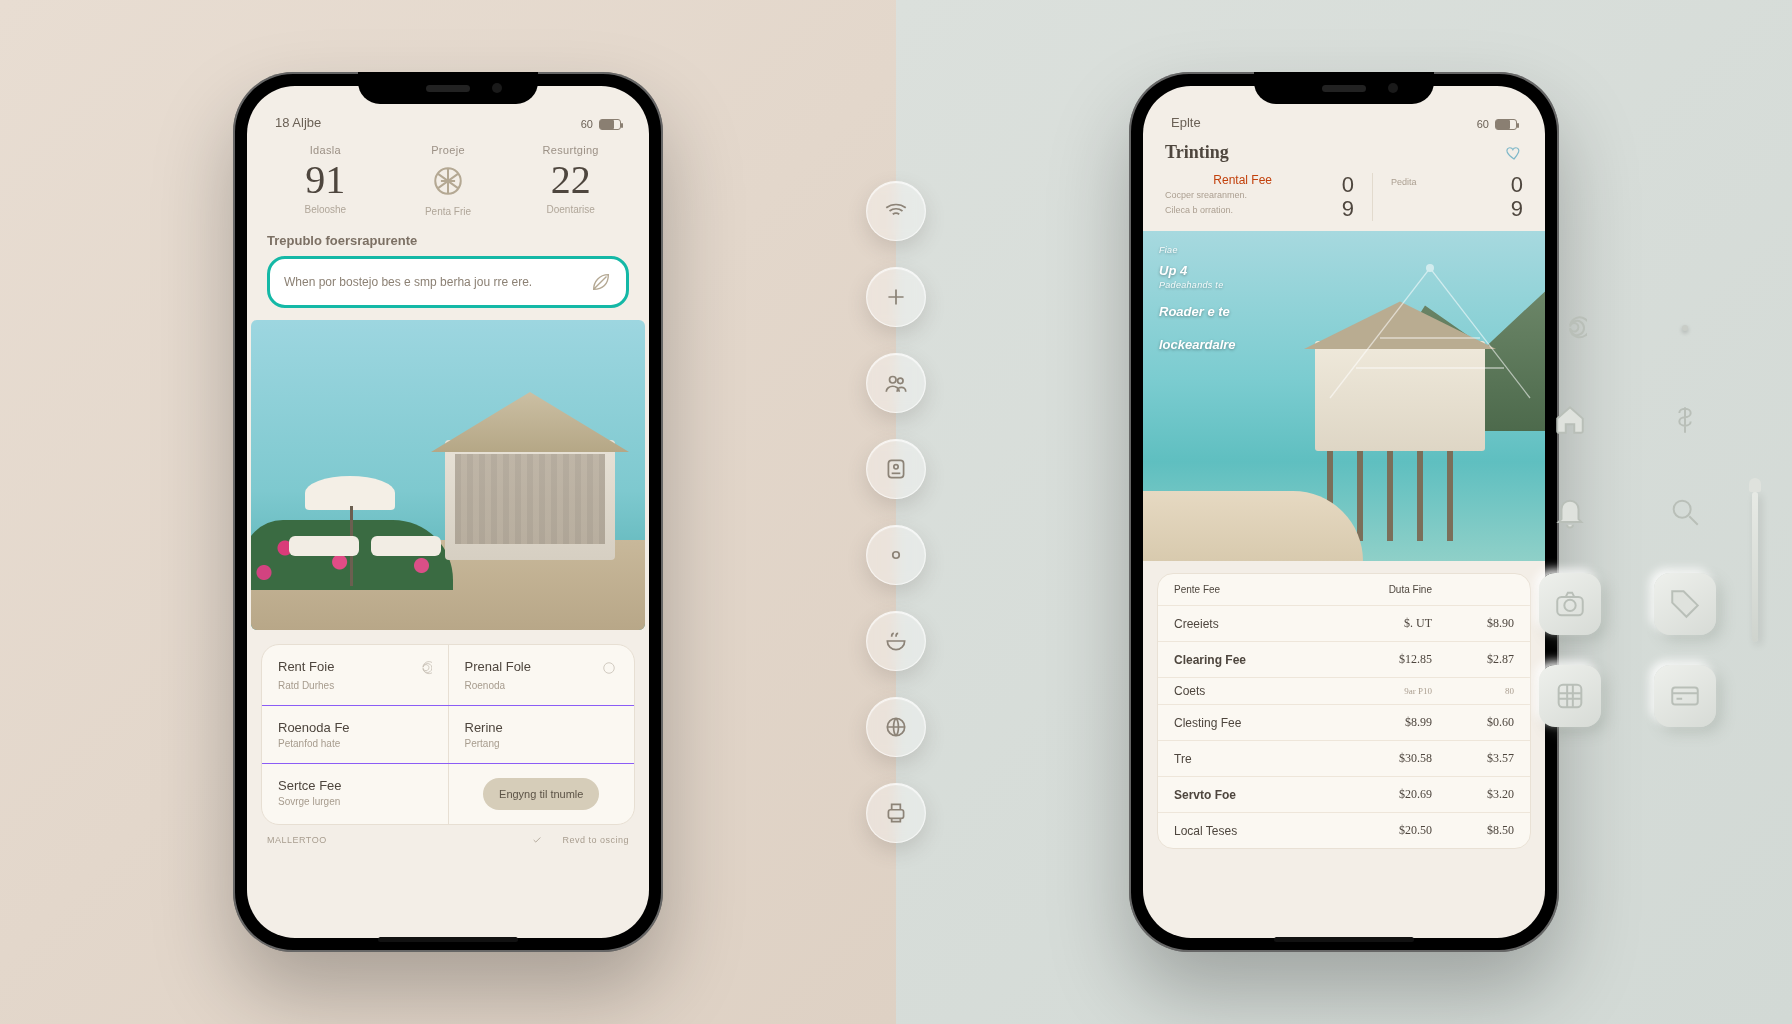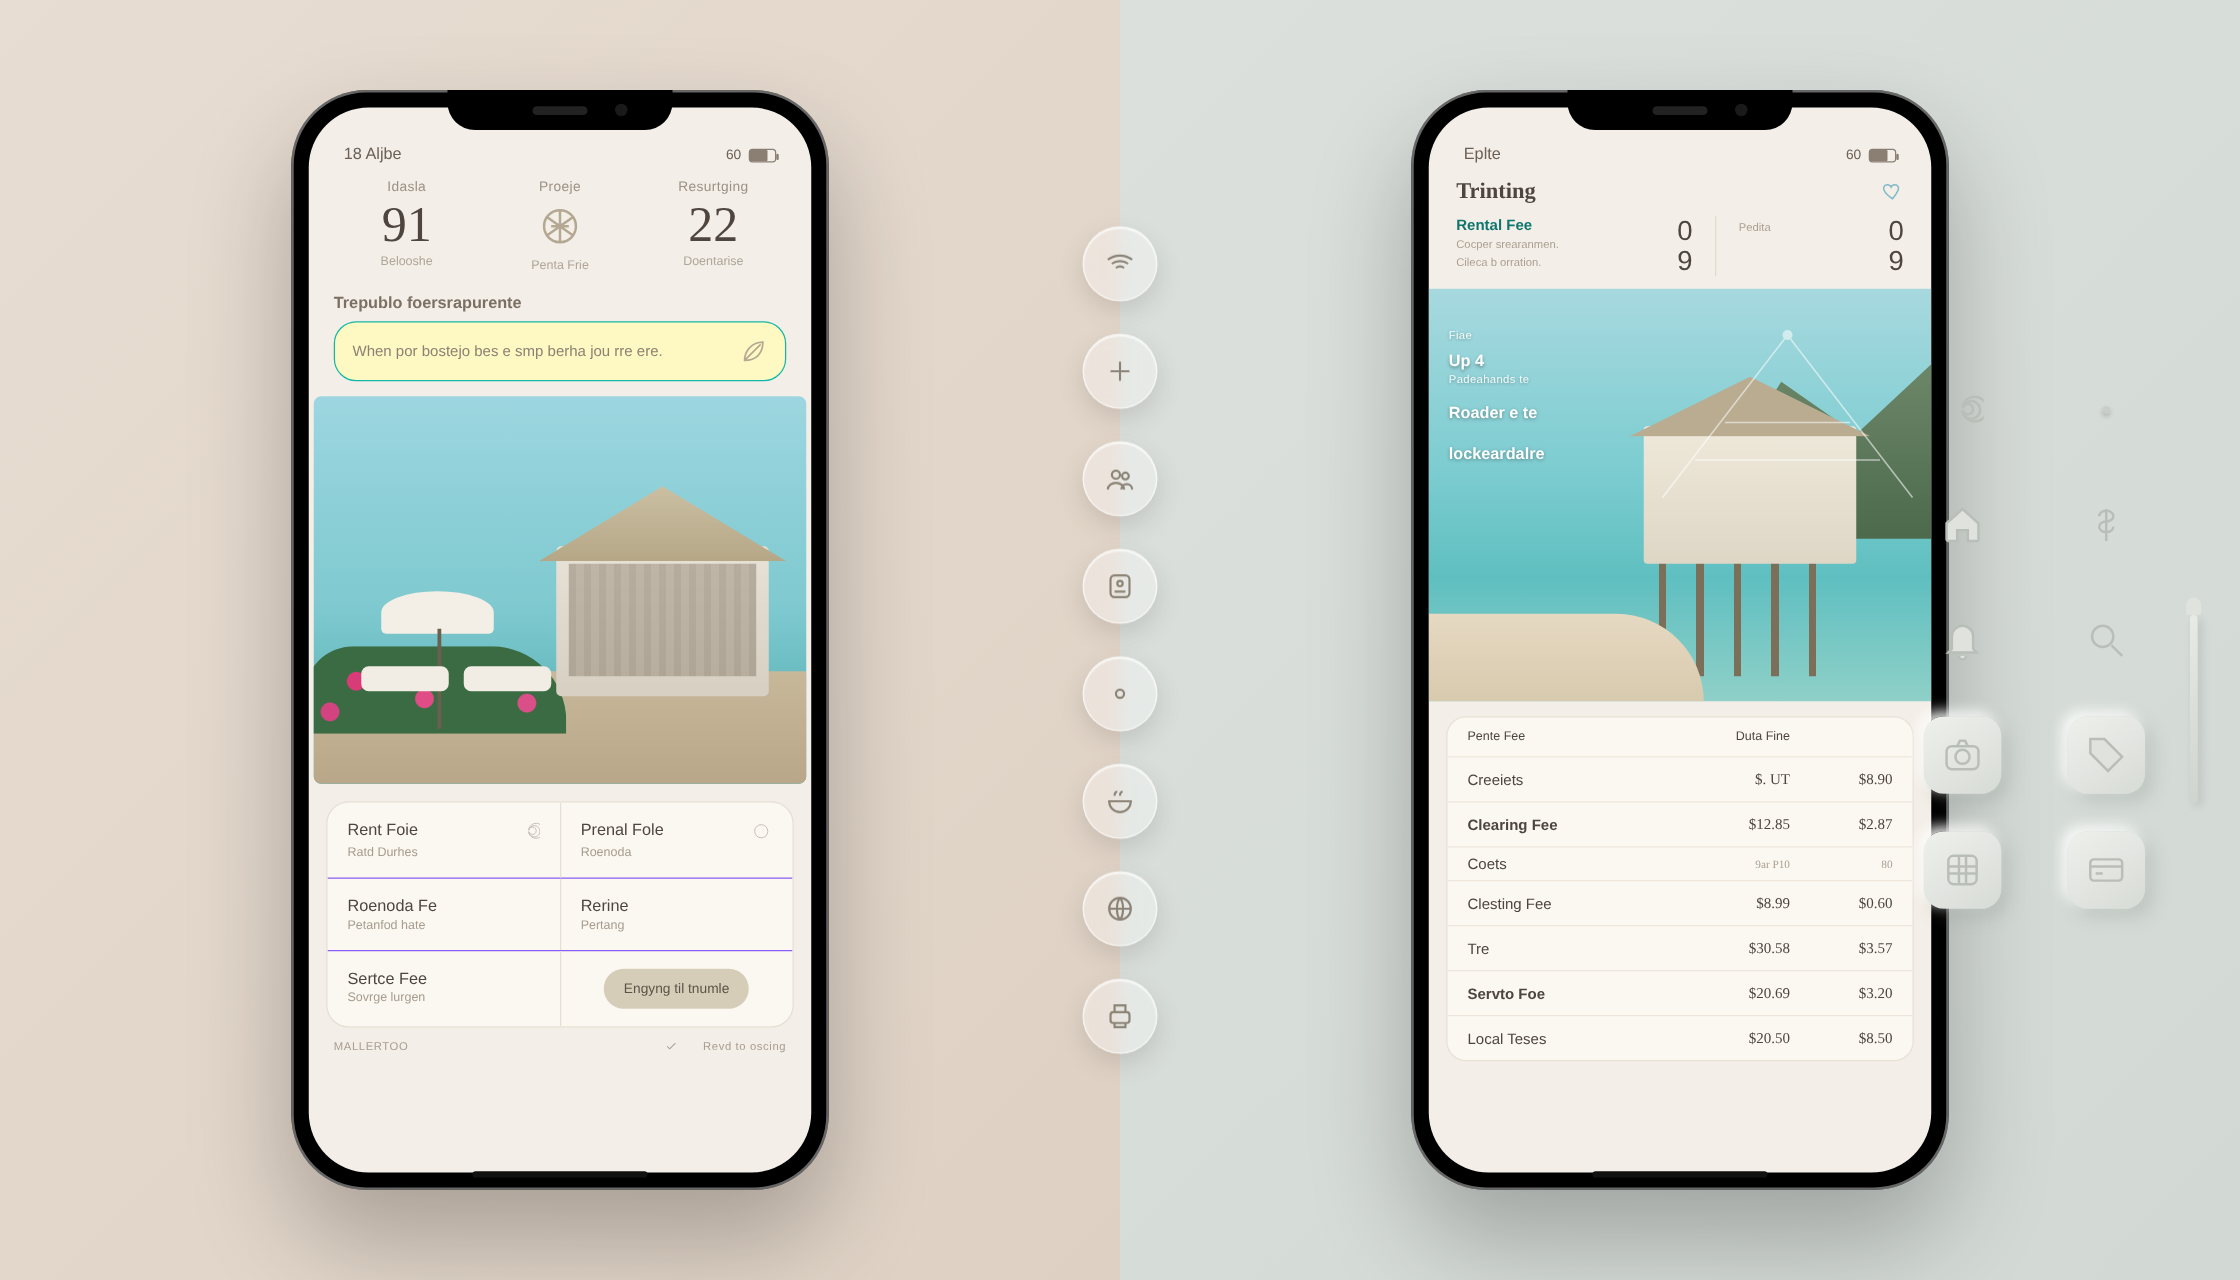--- a/index.html
+++ b/index.html
@@ -31,21 +31,21 @@
   
   .p1-top { display:flex; padding:10px 24px 16px; gap:14px; }
   .metric { flex:1; text-align:center; }
   .metric .lbl { font-size:11px; color:#9c9186; letter-spacing:.3px; }
   .metric .val { font-size:40px; font-weight:300; color:#4e463e; line-height:1; margin-top:4px; font-family:Georgia,serif;}
   .metric .sub { font-size:10px; color:#b0a699; margin-top:4px;}
   .shell-ico { width:34px; height:34px; margin:8px auto 0; }
 
   .banner { margin:0 20px 12px; }
   .banner h4 { font-size:13px; color:#7c7064; font-weight:600; margin-bottom:8px; }
-  .tip { background:#fef9c3; border:1px solid #14b8a6; border-radius:18px; padding:12px 14px;
+  .tip { background:#ffffff; border:3px solid #14b8a6; border-radius:18px; padding:12px 14px;
          font-size:12px; color:#8c8174; display:flex; align-items:center; justify-content:space-between; gap:10px;}
   .tip .leaf { width:22px; height:22px; flex-shrink:0; }
 
   .hero1 { margin:0 4px; height:310px; border-radius:6px; overflow:hidden; position:relative;
            background:linear-gradient(#9dd6e0 0%, #7ec9cf 55%, #4aa9ab 100%); }
   .hero1 .sand  { position:absolute; bottom:0; left:0; right:0; height:90px; background:linear-gradient(#c8b89a,#b8a788);}
   .hero1 .hut   { position:absolute; right:30px; bottom:70px; width:170px; height:120px;
                   background:linear-gradient(#e8e2d7,#d6cfc2); border-radius:4px; }
   .hero1 .hut::before { content:""; position:absolute; top:-48px; left:-14px; right:-14px; height:60px;
                   background:linear-gradient(#cbbfa3,#b5a786); clip-path:polygon(0 100%,50% 0,100% 100%); }
@@ -75,39 +75,39 @@
   .pill { background:#d6cdb9; color:#5c5346; font-size:11px; padding:10px 16px; border-radius:20px; font-weight:500;}
   .foot { display:flex; justify-content:space-between; align-items:center; padding:10px 20px 0; font-size:9px; color:#a89d8f; letter-spacing:.5px;}
   .foot .rlink{ display:flex; align-items:center; gap:20px; font-size:9px;}
 
   
   .p2-head { display:flex; align-items:center; justify-content:space-between; padding:8px 22px 10px; }
   .p2-head h3 { font-size:18px; color:#4e463e; font-weight:600; font-family:Georgia,serif;}
   .heart { width:18px;height:18px;}
   .p2-sum { padding:0 22px 10px; display:flex; gap:18px; }
   .p2-sum .col { flex:1; }
-  .p2-sum .t  { font-size:12px; color:#0f766e; font-weight:700; }
+  .p2-sum .t  { font-size:12px; color:#c2410c; font-weight:400;text-align:right; }
   .p2-sum .d  { font-size:9px; color:#ab9f91; margin-top:3px; line-height:1.3;}
   .p2-sum .nums { width:64px; text-align:right; font-family:Georgia,serif;}
   .p2-sum .nums div{ font-size:22px; color:#4e463e; font-weight:300; line-height:1.1;}
   .p2-sum .lbls { width:50px; font-size:9px; color:#ab9f91; text-align:left; padding-top:4px;}
 
   .hero2 { height:330px; position:relative; overflow:hidden;
            background:linear-gradient(#a7d9df 0%, #7bccd0 45%, #5fbfc0 70%, #8fd0c8 100%); }
   .hero2 .mtn { position:absolute; right:0; top:60px; width:200px; height:140px;
                 background:linear-gradient(#6c8668,#4d6a4c); clip-path:polygon(0 100%,40% 10%,70% 40%,100% 0,100% 100%);}
   .hero2 .stilt { position:absolute; right:60px; bottom:110px; width:170px; height:110px;
                   background:linear-gradient(#efe9db,#ded6c5); border-radius:3px;}
   .hero2 .stilt::before{content:"";position:absolute;top:-40px;left:-12px;right:-12px;height:48px;
                   background:#b9ac91; clip-path:polygon(0 100%,50% 0,100% 100%);}
   .hero2 .legs { position:absolute; right:78px; bottom:20px; width:140px; height:92px;
                  background:repeating-linear-gradient(90deg,#7b6f5a 0 6px,transparent 6px 30px);}
   .hero2 .beach{ position:absolute; left:0; bottom:0; width:220px; height:70px;
                  background:linear-gradient(#e6d9c2,#d8caae); border-radius:0 80px 0 0;}
-  .hero2 .overlay{ position:absolute; left:16px; top:30px; color:#fff; font-size:11px; text-shadow:0 1px 3px rgba(0,0,0,.35);}
+  .hero2 .overlay{ position:absolute; left:16px; top:12px; color:#fff; font-size:11px; text-shadow:0 1px 3px rgba(0,0,0,.35);font-style:italic;}
   .hero2 .overlay b{ display:block; font-size:13px; margin-top:8px;}
   .hero2 .overlay span{ display:block; font-size:9px; opacity:.9; margin-top:2px; letter-spacing:.3px;}
   .hero2 .overlay .sec{ margin-top:14px;}
   .hero2 .diag { position:absolute; left:44%; top:8%; width:220px; height:150px; opacity:.55;}
 
   .table { margin:12px 14px 0; background:#fbf8f2; border-radius:16px; border:1px solid #e9e1d5; overflow:hidden;}
   .trow { display:flex; align-items:center; padding:10px 16px; font-size:12px; }
   .trow + .trow { border-top:1px solid #eee6da;}
   .trow.hd { color:#9b9083; font-size:10px; padding:10px 16px;align-items:center;}
   .trow .c1 { flex:1; color:#4e463e;}

